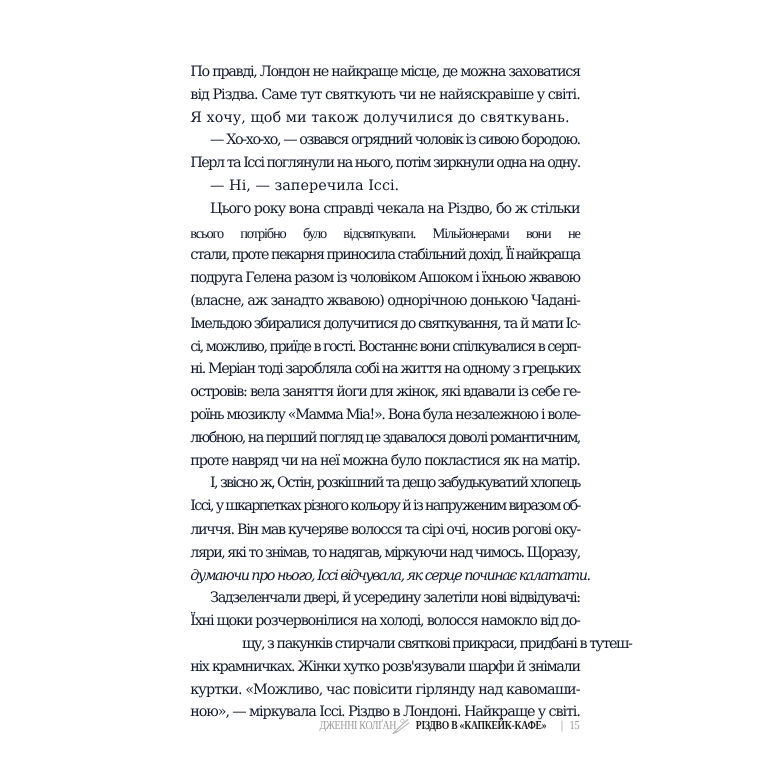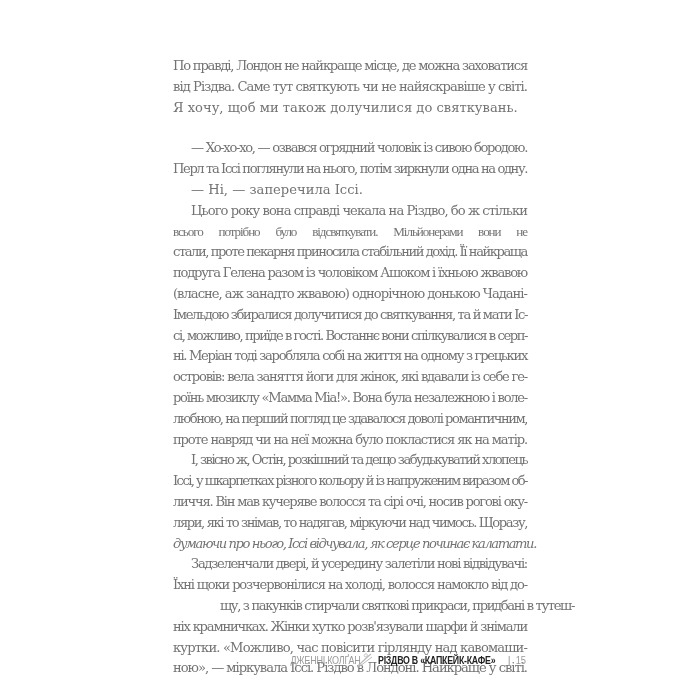--- a/index.html
+++ b/index.html
@@ -8,59 +8,59 @@
     position: absolute; left: 0; top: 0; width: 700px; height: 700px; background: #ffffff;
   }
   .text-block {
     position: absolute;
     left: 173px;
     top: 56px;
     width: 354px;
     font-family: "DejaVu Serif", "Liberation Serif", serif;
     font-size: 13.1px;
     line-height: 20.8px;
-    color: #737373;
+    color: #0f172a;
   }
   .line {
     display: block;
     white-space: nowrap;
     text-align: justify;
     text-align-last: justify;
     height: 20.8px;
     overflow: visible;
   }
   .line.last { text-align-last: left; }
   .line.indent { padding-left: 18px; }
   .footer {
     position: absolute;
     left: 0; top: 650px; width: 527px;
     height: 20px;
     display: flex;
     justify-content: flex-end;
     align-items: center;
-    font-family: Liberation Sans, sans-serif;
+    font-family: Liberation Serif, serif;
     font-size: 11px;
     letter-spacing: -0.3px;
     white-space: nowrap;
   }
   .footer .author { color: #9a9a9a; font-weight: 400; transform: scaleX(0.82); transform-origin: right center; display:inline-block; margin-right: -8px;}
   .footer .flourish { width: 18px; height: 16px; margin: 0 4px 0 4px; display: inline-block; }
   .footer .title { color: #222; font-weight: 700; transform: scaleX(0.8); transform-origin: left center; display:inline-block; margin-right: -22px;}
   .footer .sep { color: #9a9a9a; margin: 0 5px; }
   .footer .pnum { color: #9a9a9a; transform: scaleX(0.85); display:inline-block; }
 </style>
 </head>
 <body>
 
 <div class="page">
   <div class="text-block" id="text-block">
       <span class="line" style="letter-spacing: -1.19643px;">По правді, Лондон не найкраще місце, де можна заховатися</span>
       <span class="line" style="letter-spacing: -0.917295px;">від Різдва. Саме тут святкують чи не найяскравіше у світі.</span>
       <span class="line last">Я хочу, щоб ми також долучилися до святкувань.</span>
-      <span class="line indent" style="letter-spacing: -1.30552px; margin-top: 20px;">— Хо-хо-хо, — озвався огрядний чоловік із сивою бородою.</span>
+      <span class="line indent" style="letter-spacing: -1.30552px;">— Хо-хо-хо, — озвався огрядний чоловік із сивою бородою.</span>
       <span class="line last" style="letter-spacing: -1.39293px;">Перл та Іссі поглянули на нього, потім зиркнули одна на одну.</span>
       <span class="line indent last">— Ні, — заперечила Іссі.</span>
       <span class="line indent" style="letter-spacing: -0.927083px;">Цього року вона справді чекала на Різдво, бо ж стільки</span>
       <span class="line" style="letter-spacing: -1.06417px; font-family: Liberation Serif, serif;">всього потрібно було відсвяткувати. Мільйонерами вони не</span>
       <span class="line" style="letter-spacing: -1.43307px;">стали, проте пекарня приносила стабільний дохід. Її найкраща</span>
       <span class="line" style="letter-spacing: -1.21484px;">подруга Гелена разом із чоловіком Ашоком і їхньою жвавою</span>
       <span class="line" style="letter-spacing: -0.986111px;">(власне, аж занадто жвавою) однорічною донькою Чадані-</span>
       <span class="line" style="letter-spacing: -1.36361px;">Імельдою збиралися долучитися до святкування, та й мати Іс-</span>
       <span class="line" style="letter-spacing: -1.43254px;">сі, можливо, приїде в гості. Востаннє вони спілкувалися в серп-</span>
       <span class="line" style="letter-spacing: -1.30729px;">ні. Меріан тоді заробляла собі на життя на одному з грецьких</span>

